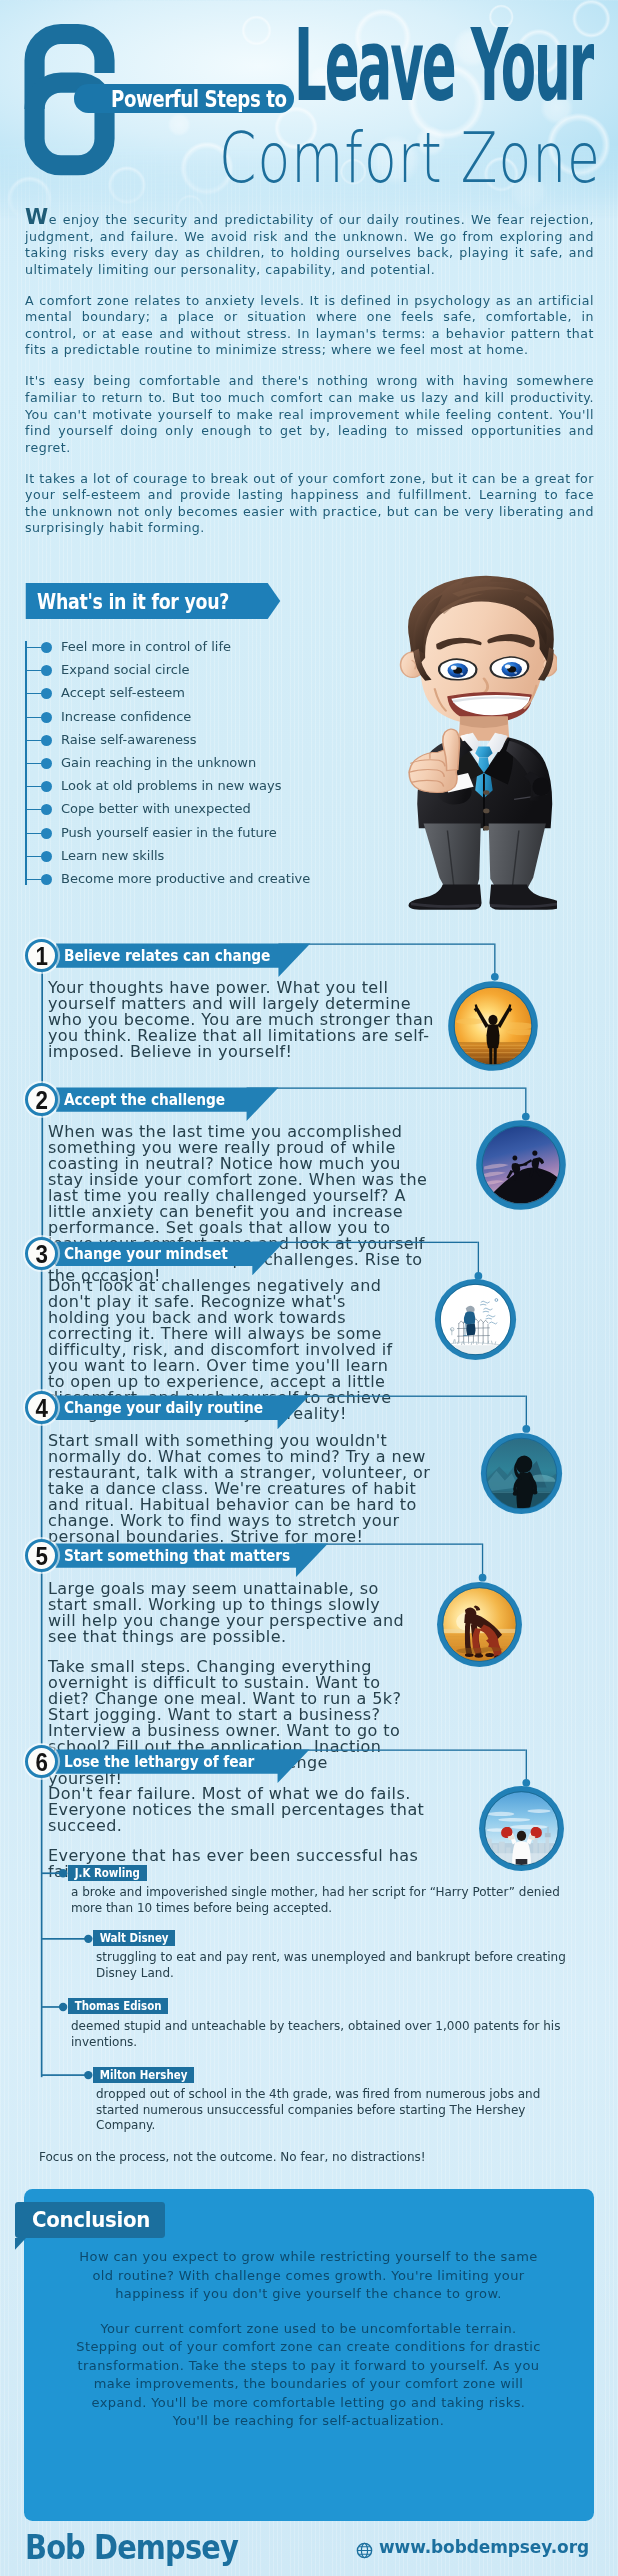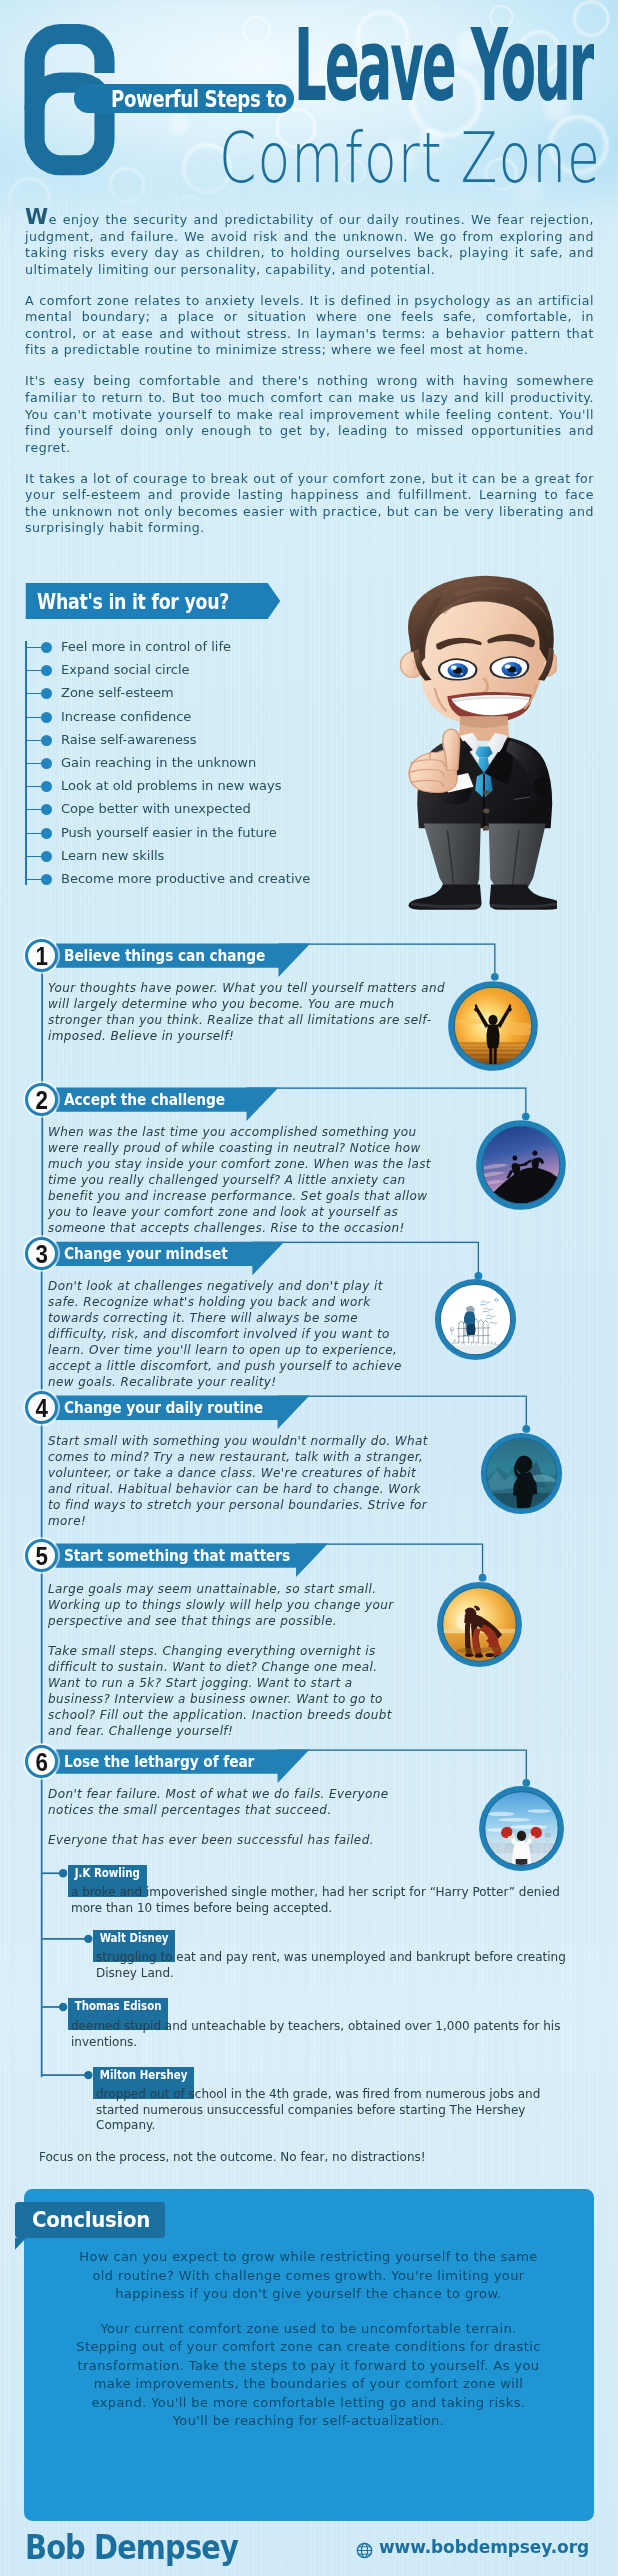--- a/index.html
+++ b/index.html
@@ -68,31 +68,31 @@
   background:#fcfcfa; border:3.5px solid #2180b6; z-index:6;
   box-shadow:0 0 0 2.1px rgba(255,255,255,.55); }
 .st-circle span { display:block; width:100%; text-align:center; font-size:26px; font-weight:700;
   color:#141414; line-height:28px; letter-spacing:-0.4px;
   font-family:"Liberation Sans",sans-serif;
   transform:scaleX(0.86); transform-origin:50% 0; }
 .st-banner-text { position:absolute; left:64px; top:5px; height:24.4px; display:flex;
   align-items:center; color:#fff; font-size:15.3px; font-weight:bold; letter-spacing:-0.1px;
   white-space:nowrap; z-index:7;
   font-family:"DejaVu Sans Condensed","DejaVu Sans",sans-serif; }
-.st-body { position:absolute; left:48px; color:#26404c; font-size:12px; line-height:16px;
-  letter-spacing:0.4px;font-style:italic; }
+.st-body { position:absolute; left:48px; color:#26404c; font-size:16px; line-height:16px;
+  letter-spacing:0.4px; }
 .st-body p { margin-bottom:13.5px; }
 .st-body p:last-child { margin-bottom:0; }
 
 
 .photo { position:absolute; z-index:5; }
 
 
 .pb-badge { position:absolute; background:#1d6f9e; color:#fff; font-weight:bold;
-  font-size:11.4px; height:32px; line-height:16px; padding:0 6.7px; white-space:nowrap;
+  font-size:11.4px; height:16px; line-height:16px; padding:0 6.7px; white-space:nowrap;
   font-family:"DejaVu Sans Condensed","DejaVu Sans",sans-serif; }
 .pb-text { position:absolute; color:#26404c; font-size:12px; line-height:15.5px; }
 #closing-line { position:absolute; left:39px; color:#26404c; font-size:12px;
   line-height:16px; }
 
 
 #conclusion { position:absolute; left:23.5px; top:2189px; width:570px; height:332px;
   background:#2095d3; border-radius:8.4px; }
 #conc-head { position:absolute; left:15px; top:2202px; background:#1b6f9e; color:#fff;
   font-size:22px; font-weight:bold; height:36px; line-height:36px; padding:0 15px 0 17px;
@@ -208,21 +208,21 @@
         <div class="bl-text">Feel more in control of life</div>
       </div>
 <div class="bl-item" style="top:23px">
         <div class="bl-tick"></div>
         <div class="bl-dot"></div>
         <div class="bl-text">Expand social circle</div>
       </div>
 <div class="bl-item" style="top:46px">
         <div class="bl-tick"></div>
         <div class="bl-dot"></div>
-        <div class="bl-text">Zone self-esteem</div>
+        <div class="bl-text">Accept self-esteem</div>
       </div>
 <div class="bl-item" style="top:70px">
         <div class="bl-tick"></div>
         <div class="bl-dot"></div>
         <div class="bl-text">Increase confidence</div>
       </div>
 <div class="bl-item" style="top:93px">
         <div class="bl-tick"></div>
         <div class="bl-dot"></div>
         <div class="bl-text">Raise self-awareness</div>
@@ -413,21 +413,21 @@
 <svg class="st-bracket" width="619" height="162" viewBox="0 0 736 193">
         <rect x="48.5" y="39.0" width="2" height="134.0" fill="#1d6f9e"></rect>
         <rect x="331.0" y="5.3" width="257.0" height="1.6" fill="#1d6f9e"></rect>
         <rect x="588.0" y="5.3" width="1.6" height="40.7" fill="#1d6f9e"></rect>
         <circle cx="588.8" cy="45.0" r="4.6" fill="#2180b6"></circle>
         <path d="M 66 5.3 L 331.0 5.3 L 369.0 5.3 L 331.0 45.3 L 331.0 34.3 L 66 34.3 Z" fill="#2180b6"></path>
       </svg>
 <div class="st-circle">
         <span>1</span>
       </div>
-<div class="st-banner-text">Believe things can change</div>
+<div class="st-banner-text">Believe relates can change</div>
 </div>
 <div class="st-body" style="top:980px;width:399px">
 <p>Your thoughts have power. What you tell yourself matters and will largely determine who you become. You are much stronger than you think. Realize that all limitations are self-imposed. Believe in yourself!</p>
 </div>
 <div class="photo" style="left:445px;top:978px;width:96px;height:96px">
 <svg width="96" height="96" viewBox="0 0 120 120">
 <defs>
           <clipPath id="pc0">
             <circle cx="60" cy="60" r="48"></circle>
           </clipPath>

